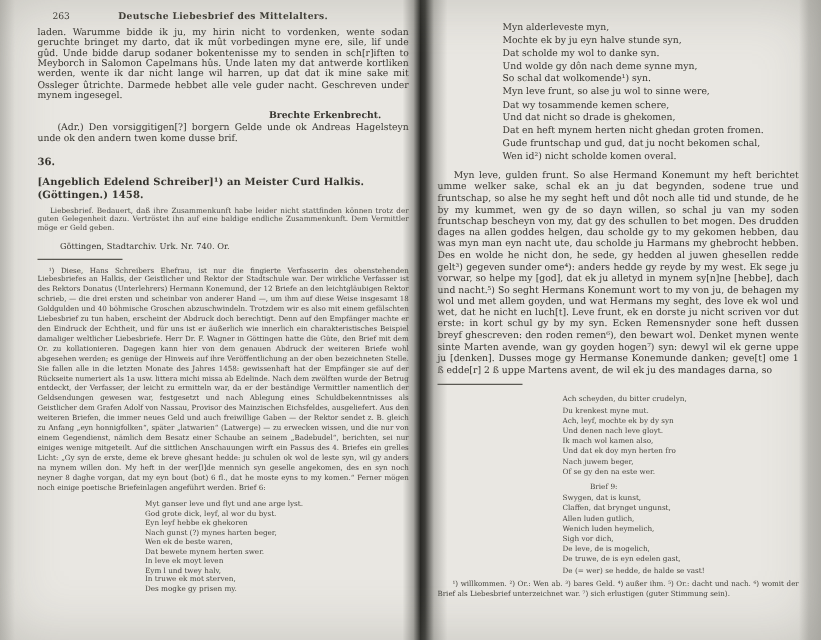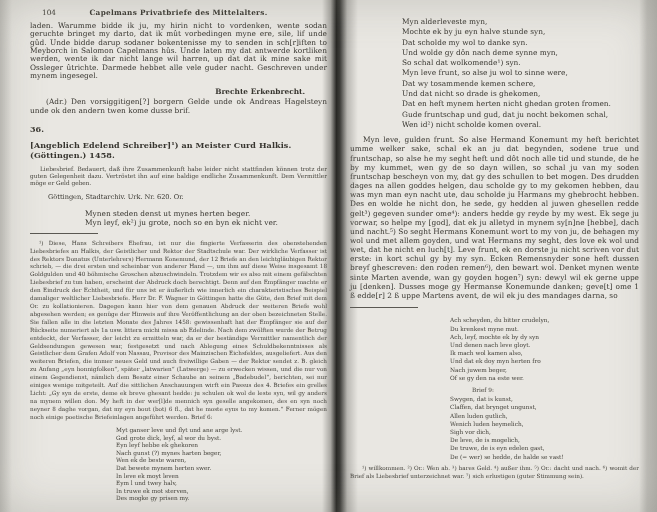--- a/index.html
+++ b/index.html
@@ -60,37 +60,35 @@
   .fn-poem-r2{margin-top:2px;}
   .fn-line{font-size:5.7px;line-height:7.9px;text-align:justify;text-indent:12px;margin-top:4px;color:#43413a;}
 </style>
 </head>
 <body>
 
 <div class="spread">
 
   <div class="page page-left">
     <div class="hdr">
-      <span class="num">104</span>
-      <span class="rt">Capelmans Privatbriefe des Mittelalters.</span>
+      <span class="num">263</span>
+      <span class="rt">Deutsche Liebesbrief des Mittelalters.</span>
       <span class="num"></span>
     </div>
 
     <p class="letter-body">laden. Warumme bidde ik ju, my hirin nicht to vordenken, wente sodan geruchte bringet my darto, dat ik mût vorbedingen myne ere, sile, lif unde gûd. Unde bidde darup sodaner bokentenisse my to senden in sch[r]iften to Meyborch in Salomon Capelmans hûs. Unde laten my dat antwerde kortliken werden, wente ik dar nicht lange wil harren, up dat dat ik mine sake mit Ossleger ûtrichte. Darmede hebbet alle vele guder nacht. Geschreven under mynem ingesegel.</p>
     <div class="signature">Brechte Erkenbrecht.</div>
     <p class="address">(Adr.) Den vorsiggitigen[?] borgern Gelde unde ok Andreas Hagelsteyn unde ok den andern twen kome dusse brif.</p>
 
     <div class="section-number">36.</div>
     <div class="section-title">[Angeblich Edelend Schreiber]¹) an Meister Curd Halkis. (Göttingen.) 1458.</div>
     <p class="regest">Liebesbrief. Bedauert, daß ihre Zusammenkunft habe leider nicht stattfinden können trotz der guten Gelegenheit dazu. Vertröstet ihn auf eine baldige endliche Zusammenkunft. Dem Vermittler möge er Geld geben.</p>
     <div class="sources">
-      <div class="source">Göttingen, Stadtarchiv. Urk. Nr. 620. Or.</div>
+      <div class="source">Göttingen, Stadtarchiv. Urk. Nr. 740. Or.</div>
     </div>
-    <div class="opening-verse">Mynen steden denst ut mynes herten beger.
-Myn leyf, ek²) ju grote, noch so en byn ek nicht ver.</div>
 
     <div class="fn-rule"></div>
     <p class="footnote">¹) Diese, Hans Schreibers Ehefrau, ist nur die fingierte Verfasserin des obenstehenden Liebesbriefes an Halkis, der Geistlicher und Rektor der Stadtschule war. Der wirkliche Verfasser ist des Rektors Donatus (Unterlehrers) Hermann Konemund, der 12 Briefe an den leichtgläubigen Rektor schrieb, — die drei ersten und scheinbar von anderer Hand —, um ihm auf diese Weise insgesamt 18 Goldgulden und 40 böhmische Groschen abzuschwindeln. Trotzdem wir es also mit einem gefälschten Liebesbrief zu tun haben, erscheint der Abdruck doch berechtigt. Denn auf den Empfänger machte er den Eindruck der Echtheit, und für uns ist er äußerlich wie innerlich ein charakteristisches Beispiel damaliger weltlicher Liebesbriefe. Herr Dr. F. Wagner in Göttingen hatte die Güte, den Brief mit dem Or. zu kollationieren. Dagegen kann hier von dem genauen Abdruck der weiteren Briefe wohl abgesehen werden; es genüge der Hinweis auf ihre Veröffentlichung an der oben bezeichneten Stelle. Sie fallen alle in die letzten Monate des Jahres 1458: gewissenhaft hat der Empfänger sie auf der Rückseite numeriert als 1a usw. littera michi missa ab Edelinde. Nach dem zwölften wurde der Betrug entdeckt, der Verfasser, der leicht zu ermitteln war, da er der beständige Vermittler namentlich der Geldsendungen gewesen war, festgesetzt und nach Ablegung eines Schuldbekenntnisses als Geistlicher dem Grafen Adolf von Nassau, Provisor des Mainzischen Eichsfeldes, ausgeliefert. Aus den weiteren Briefen, die immer neues Geld und auch freiwillige Gaben — der Rektor sendet z. B. gleich zu Anfang „eyn honnigfolken“, später „latwarien“ (Latwerge) — zu erwecken wissen, und die nur von einem Gegendienst, nämlich dem Besatz einer Schaube an seinem „Badebudel“, berichten, sei nur einiges wenige mitgeteilt. Auf die sittlichen Anschauungen wirft ein Passus des 4. Briefes ein grelles Licht: „Gy syn de erste, deme ek breve ghesant hedde: ju schulen ok wol de leste syn, wil gy anders na mynem willen don. My heft in der wer[l]de mennich syn geselle angekomen, des en syn noch neyner 8 daghe vorgan, dat my eyn bout (bot) 6 fl., dat he moste eyns to my komen.“ Ferner mögen noch einige poetische Briefeinlagen angeführt werden. Brief 6:</p>
     <div class="fn-poem">Myt ganser leve und flyt und ane arge lyst.
 God grote dick, leyf, al wor du byst.
 Eyn leyf hebbe ek ghekoren
 Nach gunst (?) mynes harten beger,
 Wen ek de beste waren,
 Dat bewete mynem herten swer.
 In leve ek moyt leven

